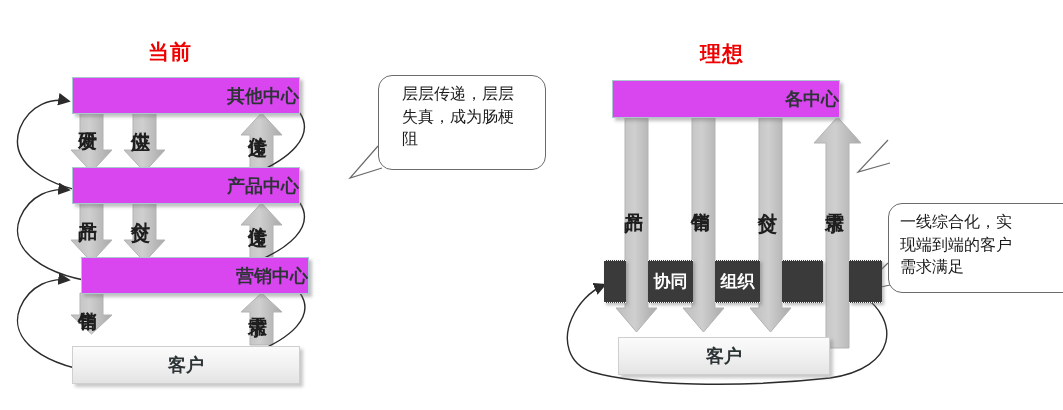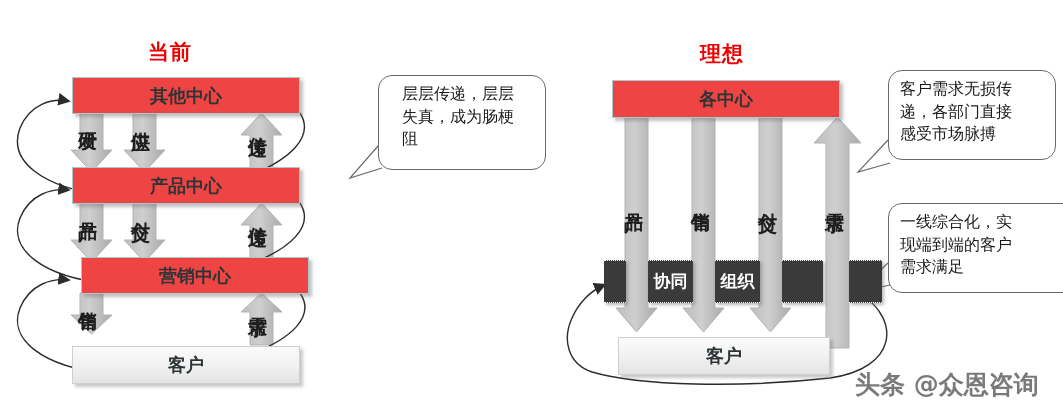--- a/index.html
+++ b/index.html
@@ -17,22 +17,23 @@
   }
 
   
   .node{
     position:absolute;box-sizing:border-box;
     display:flex;align-items:center;justify-content:center;
     font-weight:bold;color:#2d3436;white-space:nowrap;
     border:1px solid #a9c9cf;
   }
   .node.cyan{
-    background:#ef4444;
+    background:#d946ef;
     box-shadow:3px 3px 3px rgba(120,120,120,.45);
+    justify-content:flex-end;
   }
   .node.gray{
     background:linear-gradient(to bottom,#fbfbfb 0%,#f0f0f0 55%,#e4e4e4 100%);
     border:1px solid #cfcfcf;
     box-shadow:3px 3px 3px rgba(120,120,120,.40);
     color:#2d3436;
   }
 
   
   .darkseg{
@@ -210,22 +211,18 @@
 
   <div class="node gray" style="left:618px;top:337px;width:212px;height:38px;font-size:18px;">
     <span>客户</span>
   </div>
 
   <div class="vlabel" style="left:624px;top:198px;font-size:19px;">产品</div>
   <div class="vlabel" style="left:691px;top:198px;font-size:19px;">销售</div>
   <div class="vlabel" style="left:758px;top:198px;font-size:19px;">交付</div>
   <div class="vlabel" style="left:825px;top:198px;font-size:19px;">需求</div>
 
-  <div class="callout" style="left:888px;top:70px;width:168px;height:90px;font-size:16px;">客户需求无损传
-递，各部门直接
-感受市场脉搏</div>
 
   <div class="callout" style="left:888px;top:203px;width:203px;height:90px;font-size:16px;">一线综合化，实
 现端到端的客户
 需求满足</div>
 
-  <div class="watermark" style="left:855px;top:368px;">头条 @众恩咨询</div>
 </div>
 
 </body></html>

